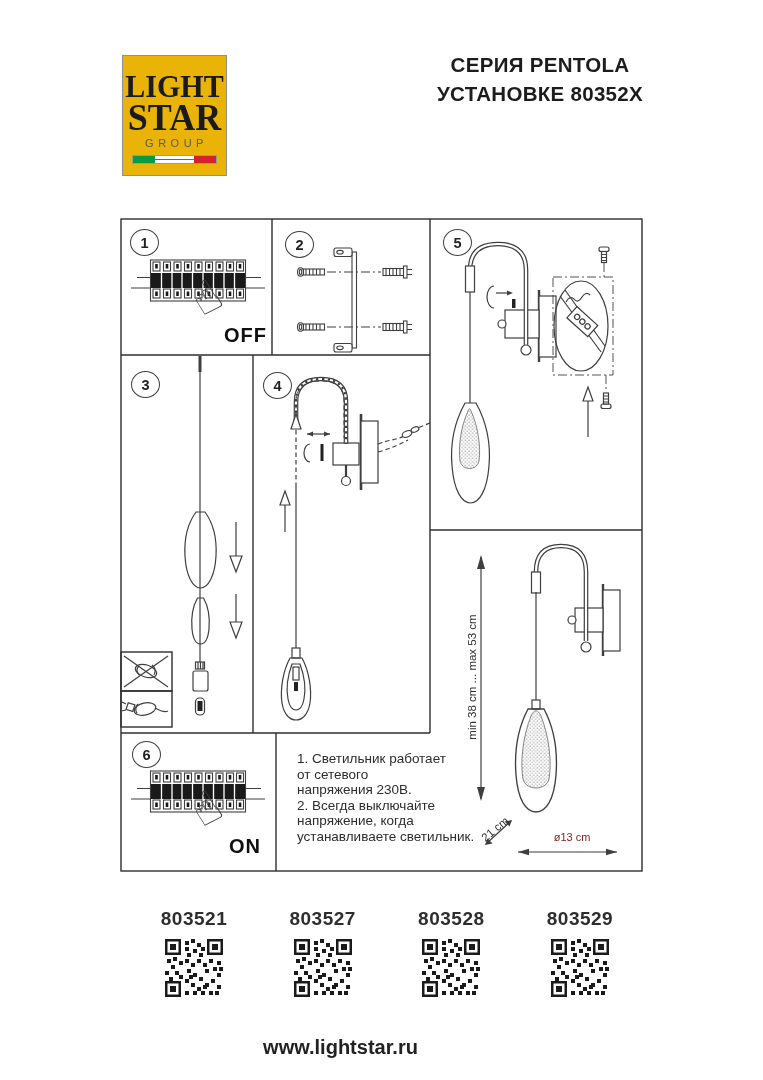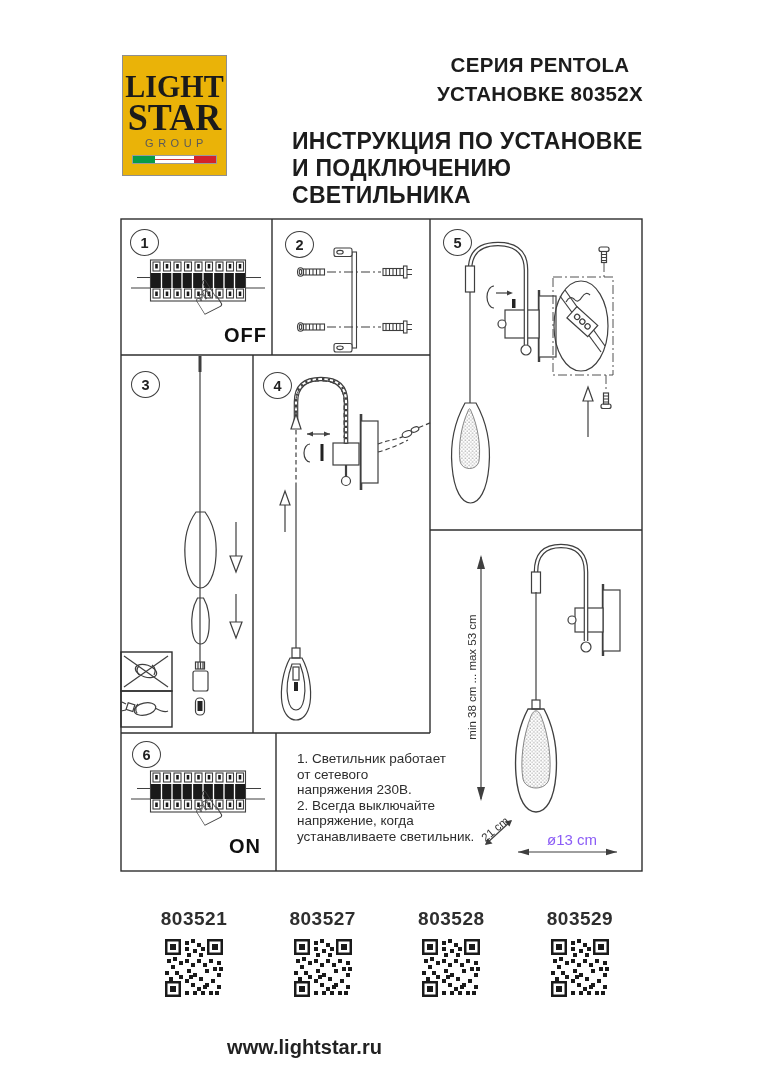--- a/index.html
+++ b/index.html
@@ -43,53 +43,49 @@
   .hand{position:absolute;font-family:"DejaVu Sans",sans-serif;font-size:44px;line-height:1;
         color:#3f3f3f;transform:rotate(-32deg);}
   .notes{position:absolute;left:297px;top:751px;width:185px;font-size:13.5px;
          line-height:15.6px;color:#2d2d2d;}
   .notes span{display:block;}
   .dim-v{position:absolute;left:394px;top:671px;width:155px;text-align:center;
          font-size:11.5px;color:#333;transform:rotate(-90deg);}
   .dim-21{position:absolute;left:472px;top:823px;width:46px;text-align:center;
           font-size:11.5px;color:#333;transform:rotate(-40deg);}
   .dim-d{position:absolute;left:544px;top:831px;width:56px;text-align:center;
-         font-size:15px;color:#8b5cf6;}
+         font-size:11px;color:#7f1d1d;}
 
   
   .articles{position:absolute;left:149px;top:908px;width:476px;display:flex;justify-content:space-between;gap:32px;}
   .article{width:90px;display:flex;flex-direction:column;align-items:center;}
   .article .num{font-size:19px;font-weight:bold;color:#2e2e2e;letter-spacing:.5px;}
   .article svg{margin-top:9px;}
   .site{position:absolute;left:0;top:1036px;width:609px;text-align:center;
-        font-size:20px;font-weight:bold;color:#222;}
+        font-size:20px;font-weight:bold;color:#222;padding-left:36px;}
 </style>
 </head>
 <body>
 
 <div class="page">
 
   <div class="logo">
     <div class="logo-l1">LIGHT</div>
     <div class="logo-l2">STAR</div>
     <div class="logo-l3">GROUP</div>
     <div class="flag">
       <span class="flag-g" style="background:#089b47"></span>
       <span class="flag-w"></span>
       <span class="flag-r" style="background:#d3222a"></span>
     </div>
   </div>
 
   <div class="hdr-series">
     <div>СЕРИЯ PENTOLA</div>
     <div>УСТАНОВКЕ 80352X</div>
-  </div>
-  <div class="hdr-instr">
-    <div>ИНСТРУКЦИЯ ПО УСТАНОВКЕ</div>
-    <div>И ПОДКЛЮЧЕНИЮ СВЕТИЛЬНИКА</div>
   </div>
 
   <svg class="art" width="763" height="1080" viewBox="0 0 763 1080">
     <defs>
       <pattern id="stip" width="3.6" height="3.6" patternUnits="userSpaceOnUse">
         <circle cx="1" cy="1" r="0.55" fill="#4a4a4a"></circle>
         <circle cx="2.8" cy="2.7" r="0.5" fill="#4a4a4a"></circle>
       </pattern>
 
       <g id="breaker" stroke="#3f3f3f" stroke-width="1.1" fill="none">

